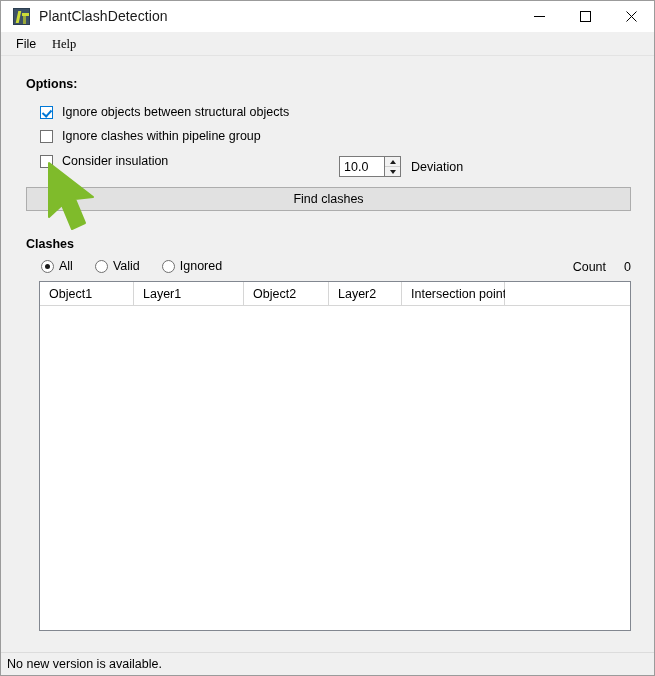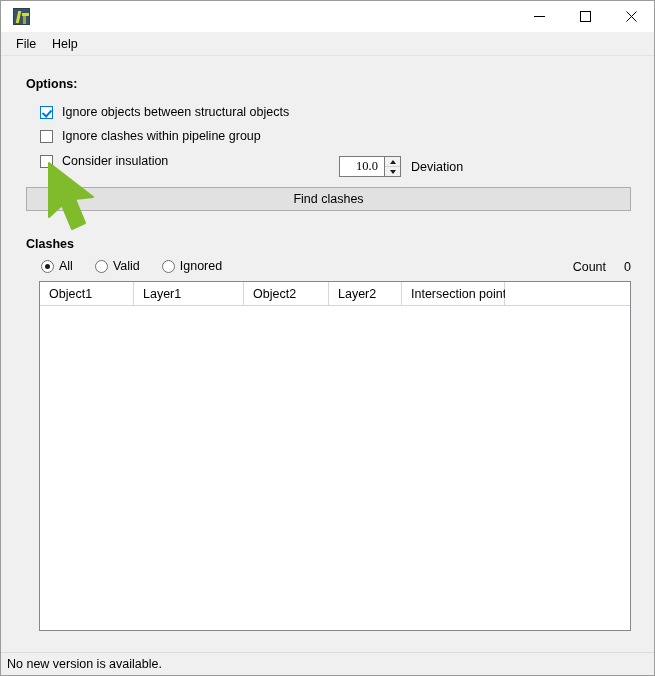--- a/index.html
+++ b/index.html
@@ -94,21 +94,21 @@
   }
   .menu-item {
     position: absolute;
     top: 4px;
     font-size: 12.5px;
     color: #000;
     padding: 1px 6px;
     white-space: nowrap;
   }
   #menu-file { left: 9px; }
-  #menu-help { left: 45px; }
+  #menu-help { left: 45px; font-family: Liberation Serif, serif; }
 
   
   #client-area {
     position: absolute;
     left: 0; top: 56px;
     width: 655px;
     height: 595px;
     background: #f0f0f0;
   }
 
@@ -172,22 +172,21 @@
     height: 21px;
     background: #ffffff;
     border: 1px solid #7a7a7a;
     box-sizing: border-box;
     display: flex;
     align-items: center;
   }
   #deviation-value {
     font-size: 12.5px;
     color: #000;
-    padding-left: 16px;
-    font-family: Liberation Serif, serif;
+    padding-left: 4px;
   }
   #deviation-spin {
     width: 16px;
     height: 21px;
     border: 1px solid #7a7a7a;
     border-left: none;
     background: #f2f2f2;
     box-sizing: border-box;
     display: flex;
     flex-direction: column;
@@ -354,20 +353,21 @@
 <body>
 
 <div id="app-window">
 
   <div id="title-bar">
     <div id="app-icon">
       <div class="pipe-a"></div>
       <div class="pipe-b"></div>
       <div class="pipe-c"></div>
     </div>
+    <div id="window-title">PlantClashDetection</div>
 
     <div class="win-btn" id="btn-minimize">
       <svg width="11" height="11" viewBox="0 0 11 11">
         <line x1="0" y1="5.5" x2="11" y2="5.5" stroke="#000" stroke-width="1"></line>
       </svg>
     </div>
     <div class="win-btn" id="btn-maximize">
       <svg width="11" height="11" viewBox="0 0 11 11">
         <rect x="0.5" y="0.5" width="10" height="10" fill="none" stroke="#000" stroke-width="1"></rect>
       </svg>

